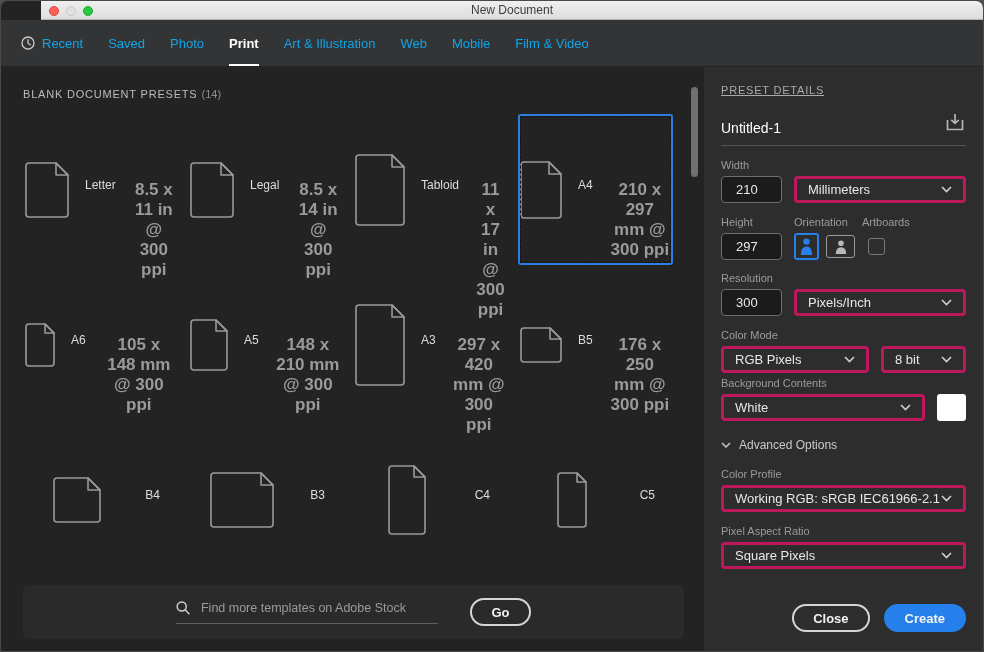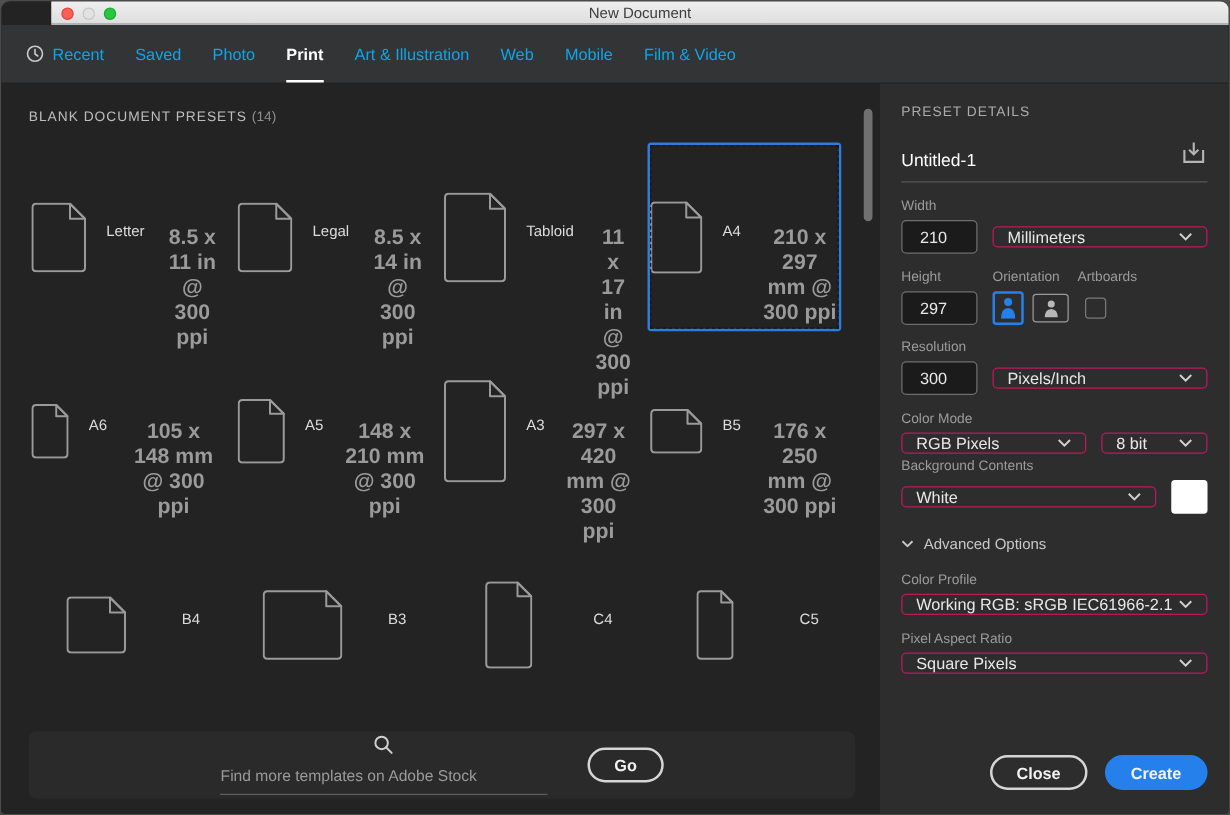--- a/index.html
+++ b/index.html
@@ -49,45 +49,45 @@
     width:100%; padding-top:6px; }
   .tile .pname { font-size:12px; color:#dcdcdc; margin-bottom:4px; }
   .tile .pdims { font-size:17px; color:#9a9a9a; height:13px;font-weight:bold; }
   .scrollthumb { position:absolute; right:8px; top:20px; width:7px; height:90px;
     border-radius:4px; background:#707070; }
   
   .searchbar { position:absolute; left:22px; right:22px; top:518px; height:54px;
     background:#2a2a2a; border-radius:6px; display:flex; align-items:center;
     justify-content:center; gap:10px; }
   .search-field { display:flex; align-items:center; gap:10px;
-    border-bottom:1px solid #5e5e5e; padding-bottom:7px; width:262px;flex-direction:column; }
+    border-bottom:1px solid #5e5e5e; padding-bottom:7px; width:262px; }
   .search-field input { background:transparent; border:none; outline:none;
     color:#c9c9c9; font-size:12.5px; width:100%;
     font-family:"Liberation Sans",sans-serif; }
   .search-field input::placeholder { color:#9a9a9a; }
   .btn-pill { border-radius:15px; border:2px solid #d5d5d5; color:#f2f2f2;
     background:transparent; font-weight:bold; font-size:13px; height:28px;
     padding:0 19px; cursor:pointer; font-family:"Liberation Sans",sans-serif; }
   .go-btn { margin-left:22px; }
   
   .panel { position:absolute; top:66px; right:0; width:279px; bottom:0;
     background:#2d2d2d; padding:17px 17px 0 17px; color:#e8e8e8; }
-  .panel-title { font-size:11px; color:#ababab; letter-spacing:.8px; }
+  .panel-title { font-size:11px; color:#ababab; letter-spacing:.8px;text-decoration:underline; }
   .name-row { display:flex; align-items:flex-end; gap:12px; margin-top:15px;
     border-bottom:1px solid #565656; padding-bottom:9px; }
   .doc-name { flex:1; background:transparent; border:none; outline:none;
     color:#ffffff; font-size:14px; font-family:"Liberation Sans",sans-serif; }
   .save-btn { background:none; border:none; cursor:pointer; padding:0; }
   .lbl { font-size:11px; color:#9b9b9b; }
   .lbl-row { display:flex; margin-top:13px; }
   .ctl-row { display:flex; margin-top:5px; align-items:center; }
   .num-input { width:61px; height:27px; background:#1b1b1b;
     border:1px solid #6e6e6e; border-radius:4px; color:#e8e8e8; font-size:13px;
     padding-left:14px; outline:none; font-family:"Liberation Sans",sans-serif; }
-  .select { height:17px; border:1px solid #be185d; border-radius:4px;
+  .select { height:27px; border:3px solid #be185d; border-radius:4px;
     background:transparent; display:flex; align-items:center; padding:0 11px;
     font-size:13px; color:#e8e8e8; cursor:pointer; }
   .select .val { flex:1; white-space:nowrap; overflow:hidden; }
   .gap12 { margin-left:12px; }
   .flex1 { flex:1; }
   .orient-btn { height:27px; display:flex; align-items:center; justify-content:center;
     border-radius:3px; cursor:pointer; }
   .orient-portrait { width:25px; border:2px solid #2680eb; }
   .orient-landscape { width:29px; height:23px; border:1px solid #9a9a9a;
     margin-left:7px; }

